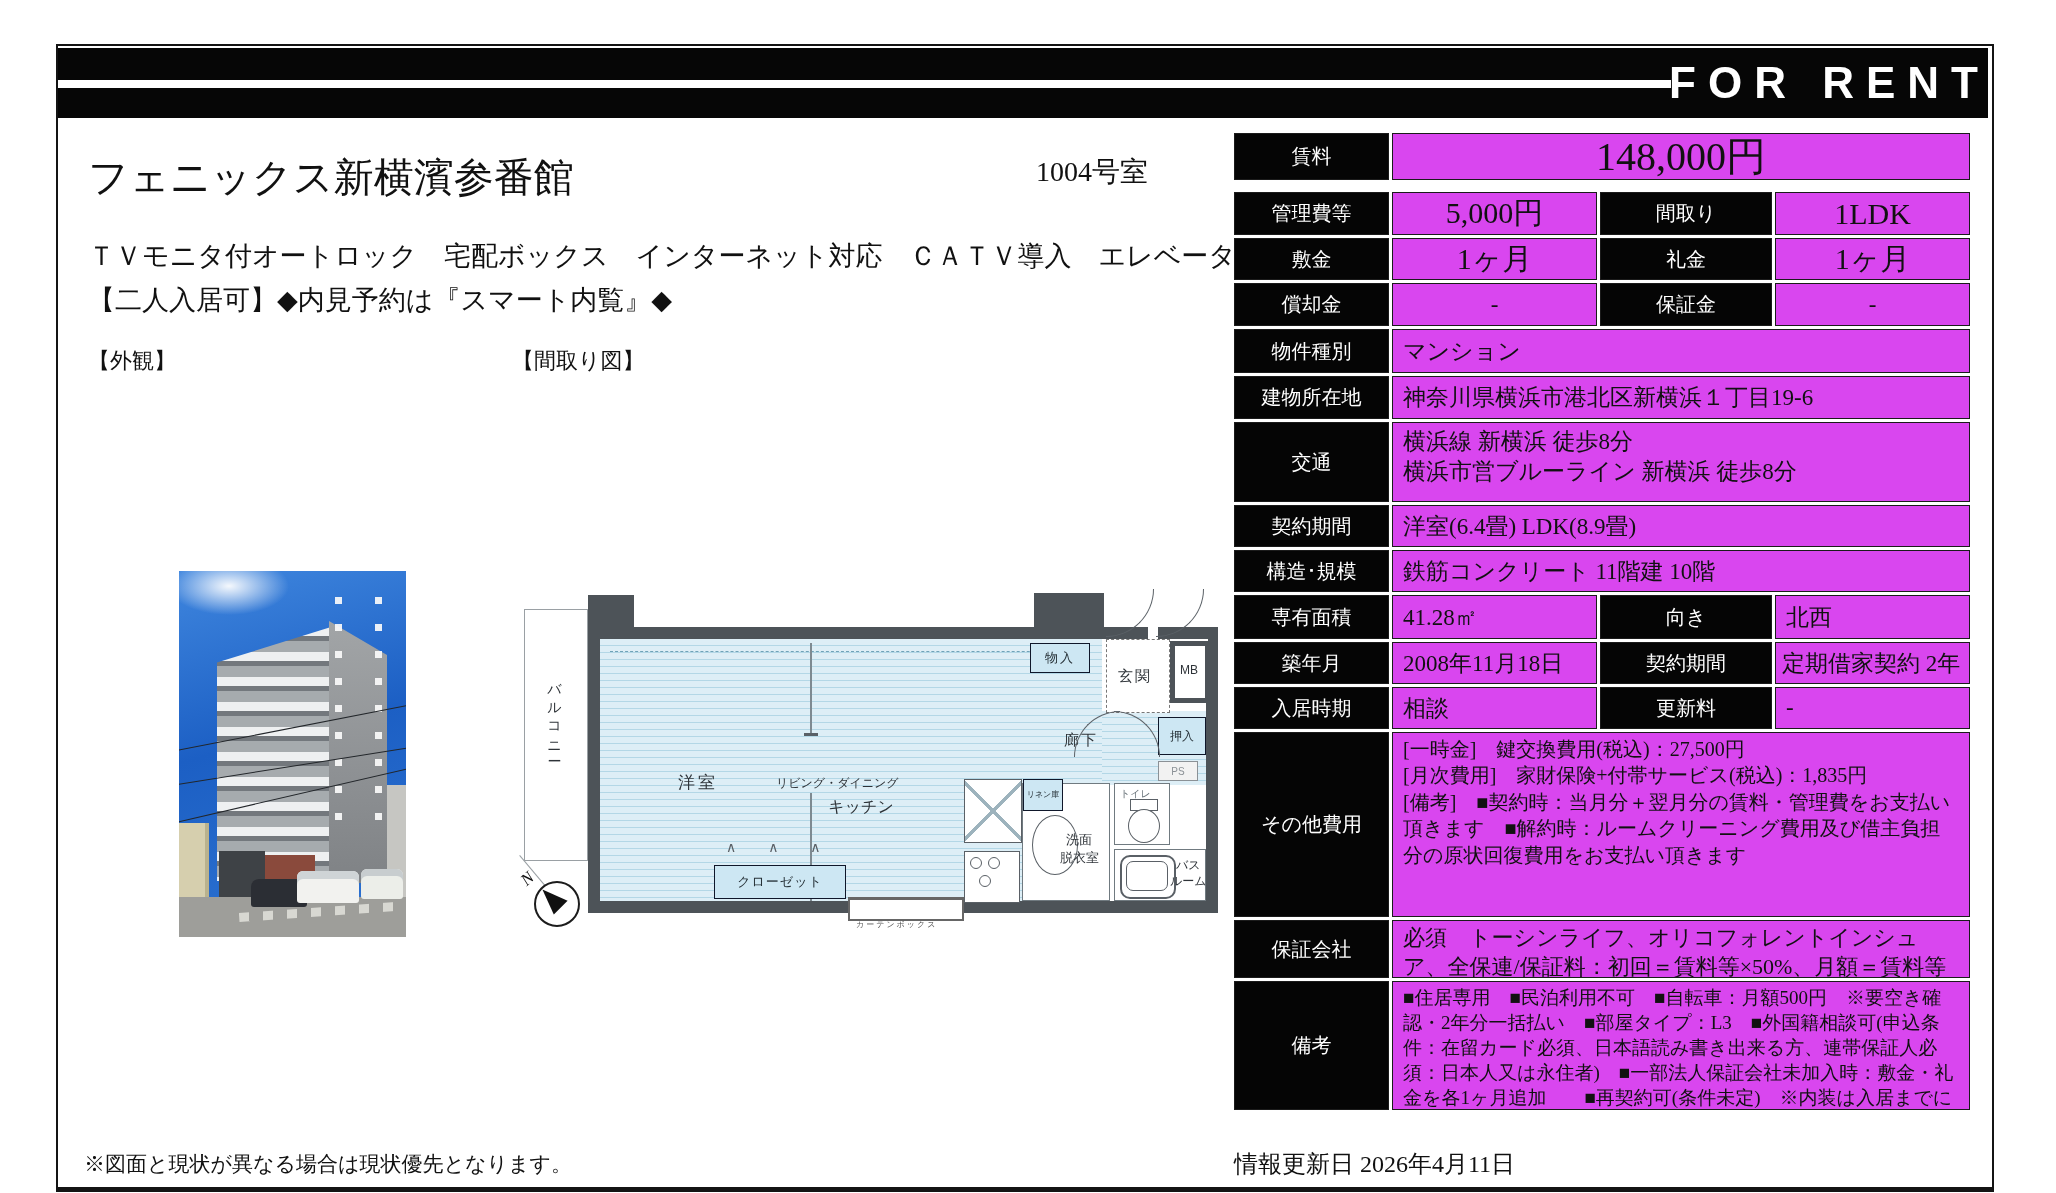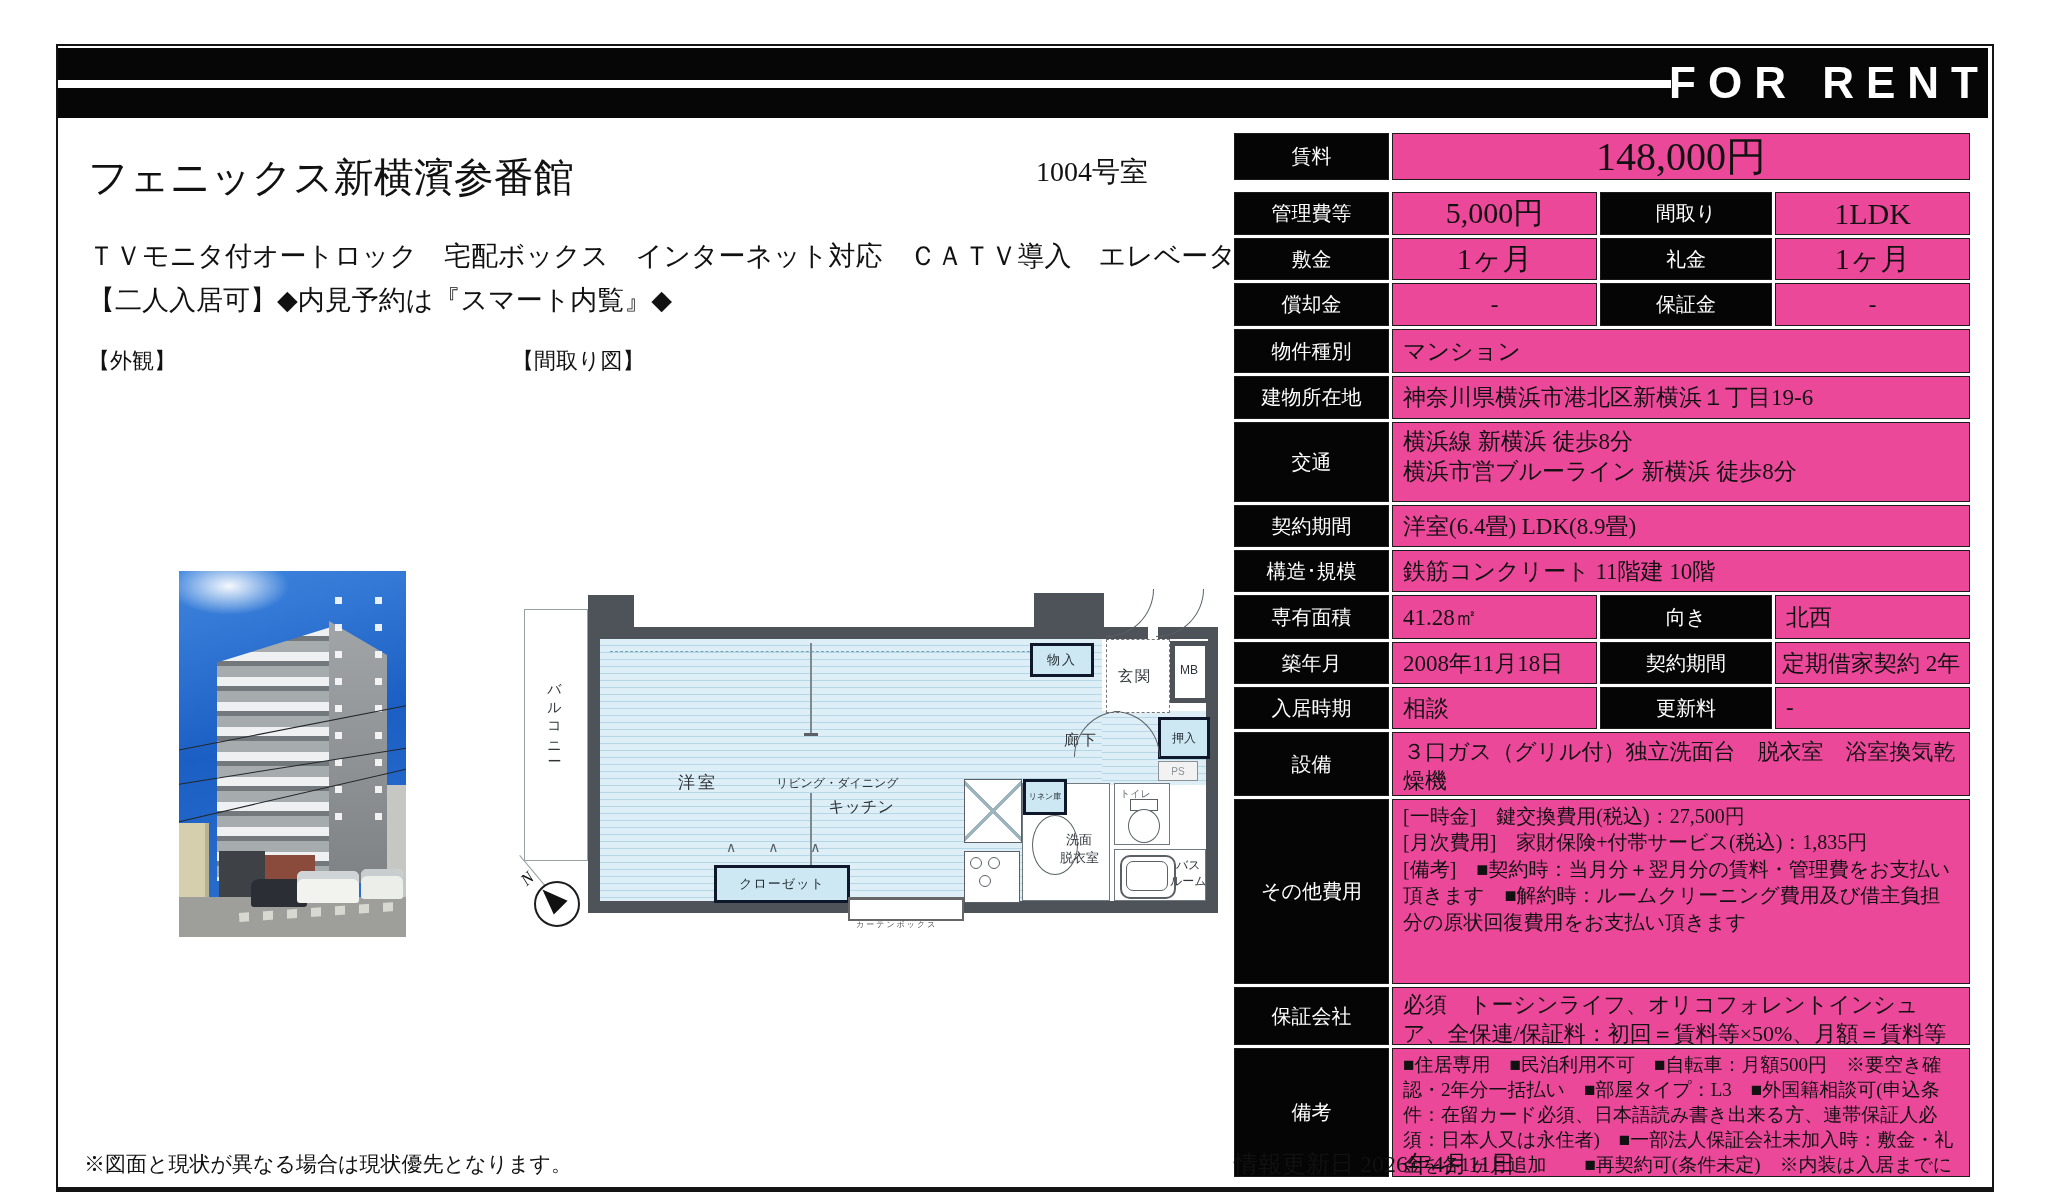--- a/index.html
+++ b/index.html
@@ -27,21 +27,21 @@
   .seclab{position:absolute;top:346px;font-size:22px;}
   .note{position:absolute;left:84px;top:1150px;font-size:21px;}
   .upd{position:absolute;left:1234px;top:1148px;font-size:24px;}
 
   
   .rtable{position:absolute;left:1234px;top:133px;width:736px;display:flex;flex-direction:column;row-gap:3px;}
   .trow{display:grid;grid-template-columns:155px 205px 172px 195px;column-gap:3px;}
   .tcell{border:1px solid #1b1b1b;box-sizing:border-box;overflow:hidden;}
   .lab{background:#050505;color:#fff;display:flex;align-items:center;justify-content:center;
        font-size:20px;text-align:center;line-height:1.15;}
-  .val{background:#ec4899;display:flex;align-items:center;padding:0 10px;font-size:23px;}
+  .val{background:#d946ef;display:flex;align-items:center;padding:0 10px;font-size:23px;}
   .vc{justify-content:center;text-align:center;padding:0 4px;}
   .big{font-size:40px;}
   .money{font-size:30px;}
   .sp2{grid-column:2/5;}
   .top{display:block;padding:3px 10px;}
   .lines div{line-height:1.32;}
 
   
   .photo{position:absolute;left:179px;top:571px;width:227px;height:366px;overflow:hidden;
          background:linear-gradient(165deg,#3f86de 0%,#1c5fc4 45%,#2e74d2 100%);}
@@ -70,21 +70,21 @@
   .v3{left:182px;top:298px;width:42px;height:30px;background:#eceee9;box-shadow:inset 0 7px 0 #c8cdcf;}
   .wire{position:absolute;height:0;border-top:1.5px solid #22262a;transform-origin:left center;}
   .w1{left:-8px;top:180px;width:300px;transform:rotate(-11deg);}
   .w2{left:-8px;top:214px;width:300px;transform:rotate(-9deg);}
   .w3{left:-8px;top:252px;width:300px;transform:rotate(-13deg);}
 
   
   .plan{position:absolute;left:518px;top:583px;width:718px;height:352px;font-family:"Liberation Sans","DejaVu Sans",sans-serif;}
   .wall{position:absolute;background:#4d5358;}
   .floor{position:absolute;background:repeating-linear-gradient(to bottom,#ddeef6 0 6px,#b3d7e6 6px 7px);}
-  .bluebox{position:absolute;background:#cde7f3;border:3px solid #0f172a;display:flex;align-items:center;justify-content:center;color:#273238;}
+  .bluebox{position:absolute;background:#cde7f3;border:1px solid #0f172a;display:flex;align-items:center;justify-content:center;color:#273238;}
   .whitebox{position:absolute;background:#fff;border:1px solid #707a80;box-sizing:border-box;}
   .plabel{position:absolute;color:#2e3338;white-space:nowrap;}
   .arc{position:absolute;border:1.5px solid #5a6066;box-sizing:border-box;background:transparent;}
   .arcNE{border-right:none;border-bottom:none;border-radius:100% 0 0 0;}
   .arcNW{border-left:none;border-bottom:none;border-radius:0 100% 0 0;}
   .arcSW{border-left:none;border-top:none;border-radius:0 0 100% 0;}
   .dashrail{position:absolute;border-top:1.5px dashed #6fa3b8;}
   .compass-circle{position:absolute;left:16px;top:298px;width:42px;height:42px;border:2px solid #1c1c1c;border-radius:50%;background:#fff;}
   .compass-arrow{position:absolute;left:22px;top:304px;width:30px;height:30px;background:#111;
                  clip-path:polygon(8% 8%,92% 46%,46% 92%);}
@@ -278,27 +278,20 @@
       <div class="tcell val" style="padding:0 6px;">定期借家契約 2年</div>
     </div>
 
     <div class="trow" style="height:42px;">
       <div class="tcell lab">入居時期</div>
       <div class="tcell val">相談</div>
       <div class="tcell lab">更新料</div>
       <div class="tcell val">-</div>
     </div>
 
-    <div class="trow" style="height:64px;">
-      <div class="tcell lab">設備</div>
-      <div class="tcell val sp2 lines" style="display:block;padding-top:4px;font-size:22px;">
-        <div>３口ガス（グリル付）独立洗面台　脱衣室　浴室換気乾燥機</div>
-        <div>追焚　温水洗浄便座　角部屋　二面採光</div>
-      </div>
-    </div>
 
     <div class="trow" style="height:185px;">
       <div class="tcell lab">その他費用</div>
       <div class="tcell val sp2 lines top" style="font-size:20px;">
         <div>[一時金]　鍵交換費用(税込)：27,500円</div>
         <div>[月次費用]　家財保険+付帯サービス(税込)：1,835円</div>
         <div>[備考]　■契約時：当月分＋翌月分の賃料・管理費をお支払い頂きます　■解約時：ルームクリーニング費用及び借主負担分の原状回復費用をお支払い頂きます</div>
       </div>
     </div>
 

